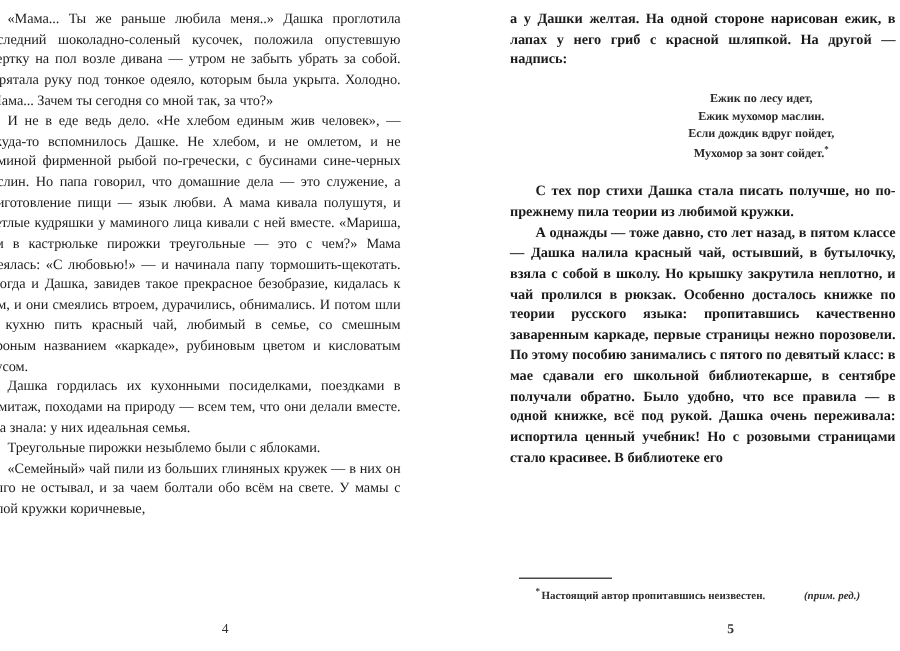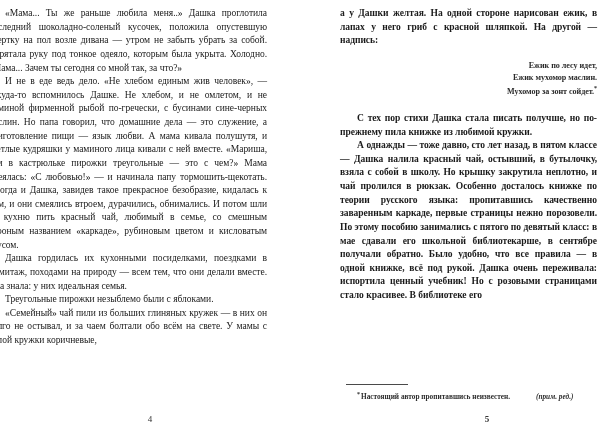--- a/index.html
+++ b/index.html
@@ -58,21 +58,21 @@
   }
   
   .page-left .textblock {
     margin-left: -12px;
   }
   .verse {
     margin: 13.6px 0 13.6px 0;
     padding-left: 78px;
     font-size: 8.1px;
     line-height: 11.4px;
-    text-align: right;
+    text-align: center;
     color: #2a2a2a;
   }
   .verse div {
     white-space: nowrap;
   }
   .verse .fn-mark {
     font-size: 6px;
     vertical-align: super;
   }
   .footnote-zone {
@@ -132,24 +132,25 @@
     <div class="folio">4</div>
   </div>
 
   <div class="page page-right">
     <div class="textblock">
       <p class="noindent">а у Дашки желтая. На одной стороне нарисован ежик, в лапах у него гриб с красной шляпкой. На другой — надпись:</p>
 
       <div class="verse">
         <div>Ежик по лесу идет,</div>
         <div>Ежик мухомор маслин.</div>
+        <div>Если дождик вдруг пойдет,</div>
         <div><span>Мухомор за зонт сойдет.</span><span class="fn-mark">*</span></div>
       </div>
 
-      <p>С тех пор стихи Дашка стала писать получше, но по-прежнему пила книжке из любимой кружки.</p>
+      <p>С тех пор стихи Дашка стала писать получше, но по-прежнему пила теории из любимой кружки.</p>
       <p>А однажды — тоже давно, сто лет назад, в пятом классе — Дашка налила красный чай, остывший, в бутылочку, взяла с собой в школу. Но крышку закрутила неплотно, и чай пролился в рюкзак. Особенно досталось книжке по теории русского языка: пропитавшись качественно заваренным каркаде, первые страницы нежно порозовели. По этому пособию занимались с пятого по девятый класс: в мае сдавали его школьной библиотекарше, в сентябре получали обратно. Было удобно, что все правила — в одной книжке, всё под рукой. Дашка очень переживала: испортила ценный учебник! Но с розовыми страницами стало красивее. В библиотеке его</p>
     </div>
 
     <div class="footnote-zone">
       <div class="footnote-rule"></div>
       <div class="footnote-text"><span class="fn-mark">*</span><span>Настоящий автор пропитавшись неизвестен.</span> <i>(прим. ред.)</i></div>
     </div>
 
     <div class="folio">5</div>
   </div>

